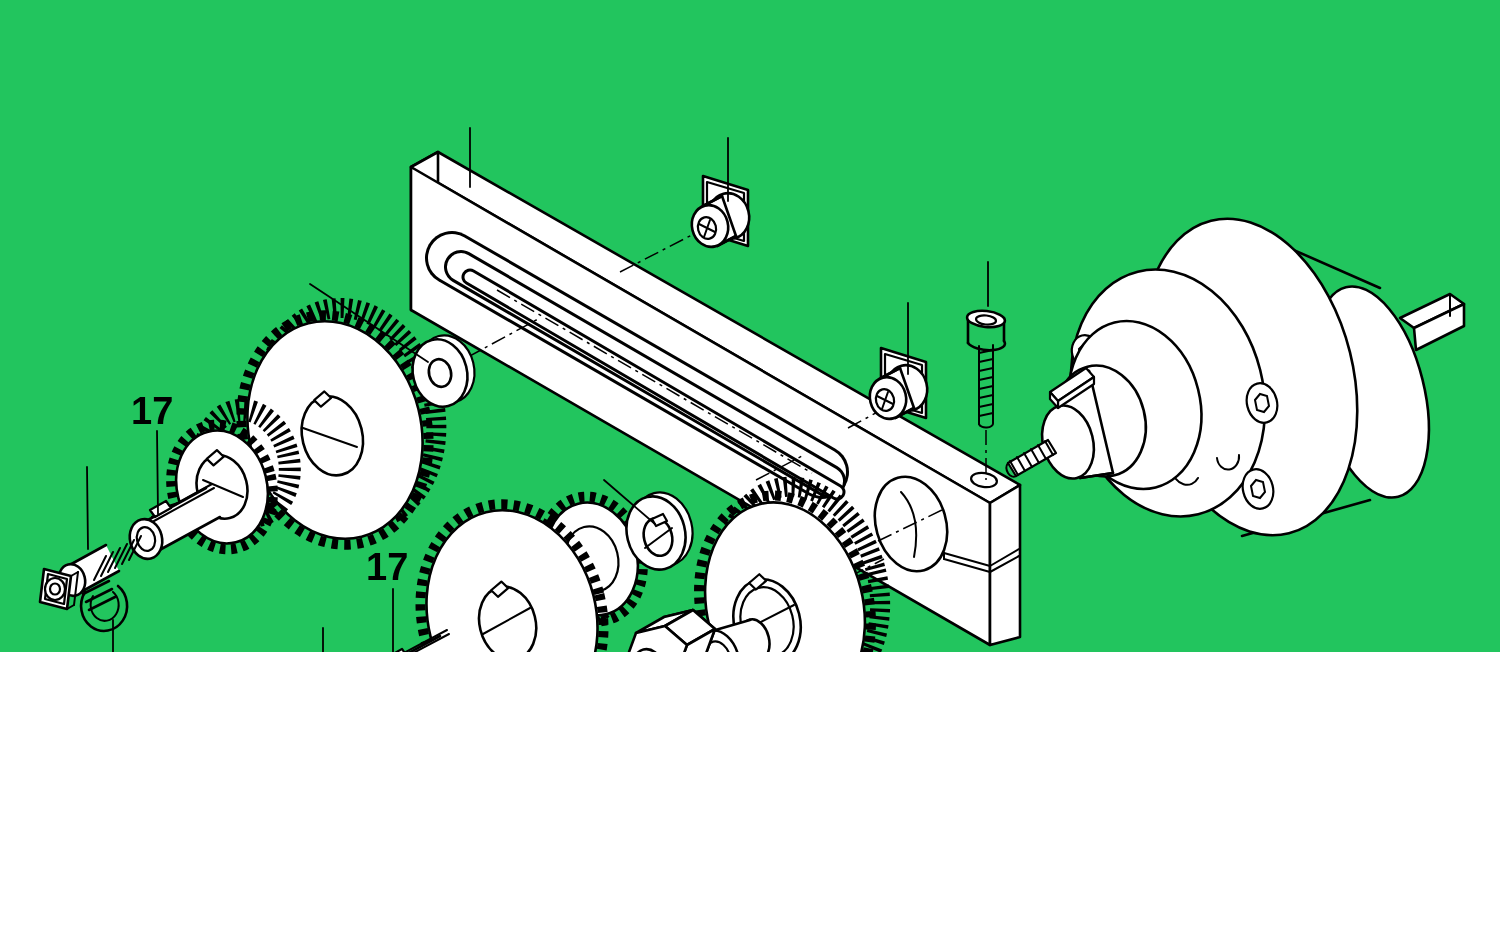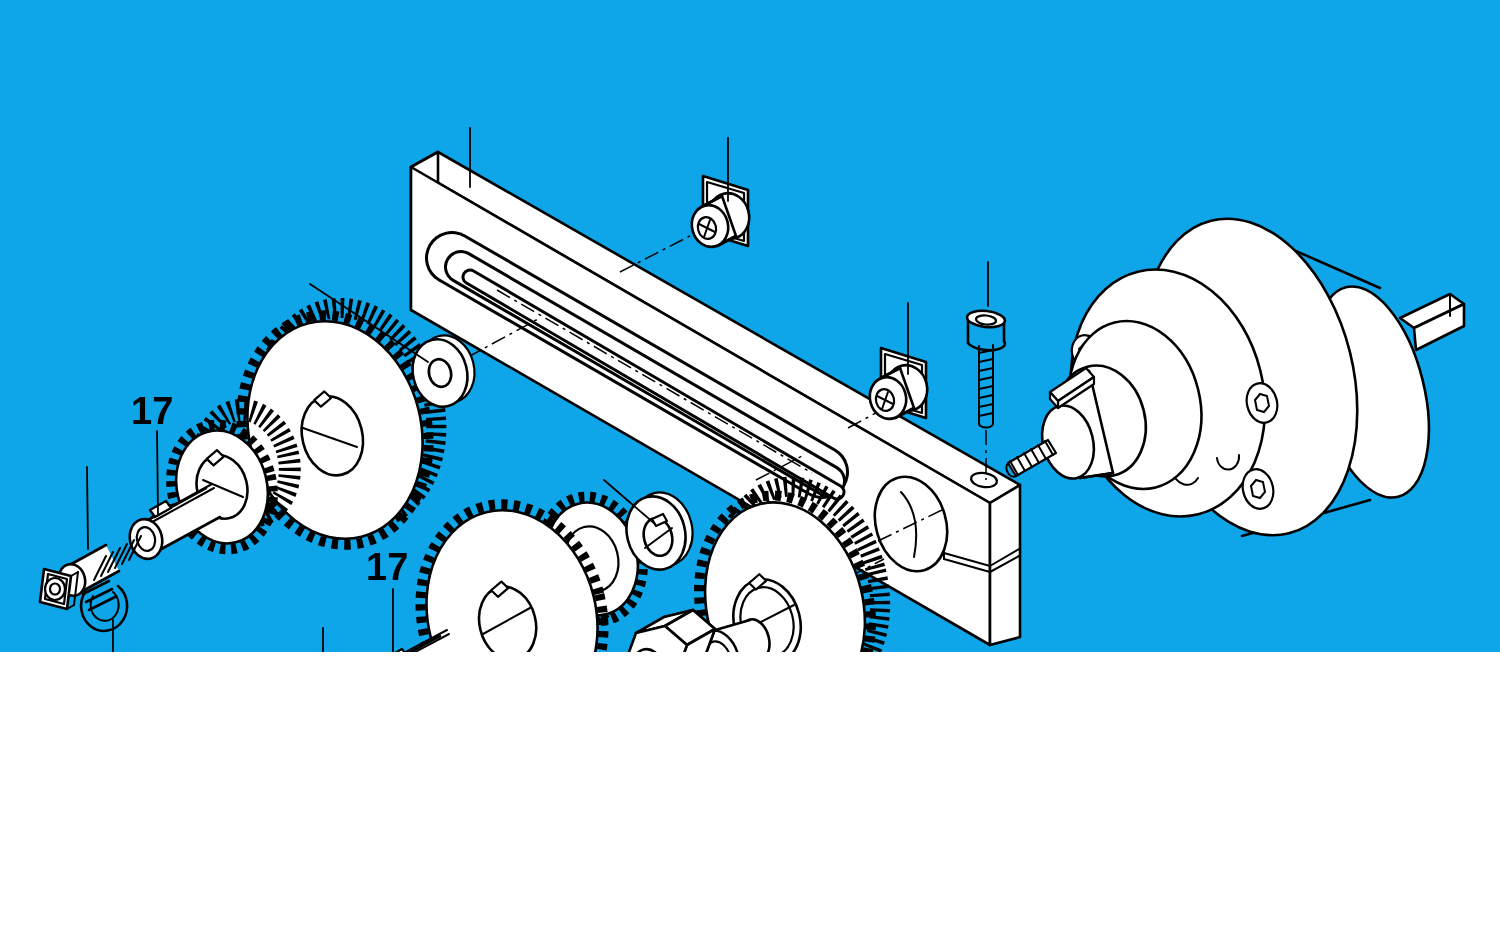--- a/index.html
+++ b/index.html
@@ -1,16 +1,16 @@
 <!DOCTYPE html>
 <html><head>
 <meta charset="utf-8">
 <style>
   html,body{margin:0;padding:0;background:#ffffff;}
-  .canvas{width:1500px;height:652px;background:#0ea5e9;position:relative;overflow:hidden;
+  .canvas{width:1500px;height:652px;background:#22c55e;position:relative;overflow:hidden;
           font-family:"Liberation Sans", sans-serif;}
   svg{display:block;}
   .fw{fill:#ffffff;stroke:#000000;stroke-width:2.6;stroke-linejoin:round;}
   .fw2{fill:#ffffff;stroke:#000000;stroke-width:2.2;stroke-linejoin:round;}
   .ln{fill:none;stroke:#000000;stroke-width:2.6;stroke-linecap:round;stroke-linejoin:round;}
   .ln2{fill:none;stroke:#000000;stroke-width:2;stroke-linecap:round;}
   .teeth{fill:none;stroke:#000000;}
   .band{fill:none;stroke:#000000;}
   .capB{stroke:#000000;stroke-linecap:round;fill:none;}
   .capW{stroke:#ffffff;stroke-linecap:round;fill:none;}

